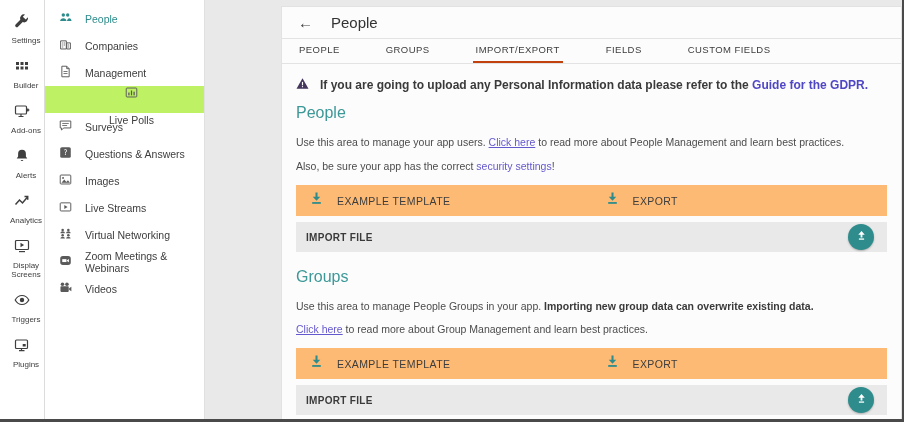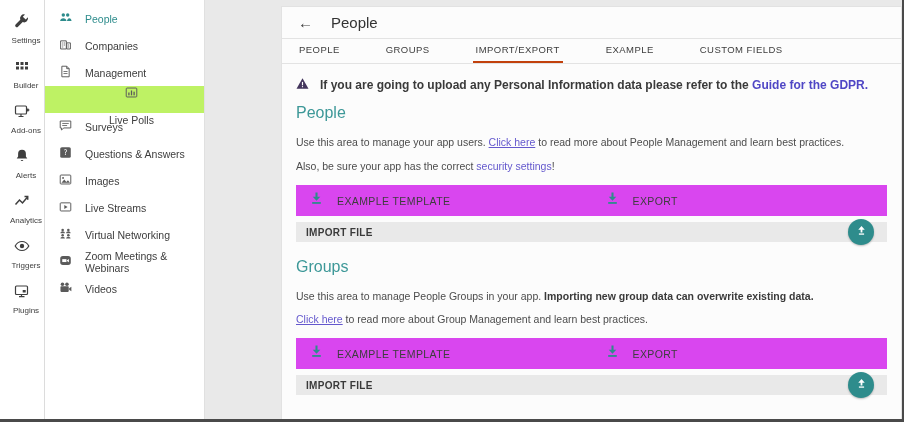--- a/index.html
+++ b/index.html
@@ -42,25 +42,25 @@
   .warn { display:flex; align-items:center; gap:11px; margin:2px 0 10px; }
   .warn svg { width:13px; height:13px; flex:none; }
   .warn-text { font-size:12px; font-weight:bold; color:#3a3a3a; }
   a.gdpr-link { color:#4f46c5; text-decoration:none; font-weight:bold; cursor:pointer; }
   h2.section-heading { font-size:16px; font-weight:400; color:#3d9898; margin:10px 0 14px; }
   p.body-text { font-size:10.5px; color:#4c4c4c; margin:0 0 9px; }
   a.purple-link { color:#6458cd; text-decoration:underline; cursor:pointer; }
   a.plain-link { color:#6458cd; text-decoration:none; cursor:pointer; }
   .bold { font-weight:bold; color:#3a3a3a; }
 
-  .dl-row { background:#d946ef; height:31px; display:flex; margin-top:13px; }
+  .dl-row { background:#fdba74; height:31px; display:flex; margin-top:13px; }
   .dl-half { flex:1; display:flex; align-items:center; gap:13px; padding-left:13px; cursor:pointer; }
   .dl-half svg { width:15px; height:15px; color:#2e8c8c; }
   .dl-label { font-size:10.5px; letter-spacing:.4px; color:#3d3d3d; }
-  .import-row { background:#e9e9e9; height:20px; display:flex; align-items:center;
+  .import-row { background:#e9e9e9; height:30px; display:flex; align-items:center;
                 justify-content:space-between; margin-top:6px; padding:0 13px 0 10px; cursor:pointer; }
   .import-label { font-size:10px; font-weight:bold; letter-spacing:.3px; color:#3a3a3a; }
   .upload-btn { width:26px; height:26px; border-radius:50%; background:#2e8c8c; border:none;
                 display:flex; align-items:center; justify-content:center; cursor:pointer;
                 box-shadow:0 1px 2px rgba(0,0,0,.25); }
   .upload-btn svg { width:13px; height:13px; color:#fff; }
 </style>
 </head>
 <body>
 
@@ -95,20 +95,28 @@
       <span class="rail-label">Alerts</span>
     </div>
     <div class="rail-item">
       <span><svg viewBox="0 0 16 16" fill="none" stroke="currentColor" stroke-width="1.5">
             <path d="M1.5 11.5l4-4.5 3 3 5-6"></path>
             <path d="M10.5 3.5h3.2v3.2"></path>
           </svg></span>
       <span class="rail-label">Analytics</span>
     </div>
     <div class="rail-item">
+      <span><svg viewBox="0 0 16 16" fill="none" stroke="currentColor" stroke-width="1.2">
+            <rect x="1.5" y="2.5" width="13" height="9" rx="1"></rect>
+            <path d="M6.5 4.8l3.6 2.2-3.6 2.2z" fill="currentColor" stroke="none"></path>
+            <path d="M5 13.6h6"></path>
+          </svg></span>
+      <span class="rail-label">Display Screens</span>
+    </div>
+    <div class="rail-item">
       <span><svg viewBox="0 0 16 16">
             <path d="M8 3.5C4.5 3.5 2 6.5 1.2 8 2 9.5 4.5 12.5 8 12.5s6-3 6.8-4.5C14 6.5 11.5 3.5 8 3.5z" fill="none" stroke="currentColor" stroke-width="1.2"></path>
             <circle cx="8" cy="8" r="2.2" fill="currentColor"></circle>
           </svg></span>
       <span class="rail-label">Triggers</span>
     </div>
     <div class="rail-item">
       <span><svg viewBox="0 0 16 16" fill="none" stroke="currentColor" stroke-width="1.2">
             <rect x="1.5" y="3" width="12" height="8.5" rx="1"></rect>
             <path d="M5 13.6h5.5M7.5 11.5v2.1"></path>
@@ -218,21 +226,21 @@
   <main class="panel">
     <div class="panel-header">
       <span class="back-btn">←</span>
       <span class="panel-title">People</span>
     </div>
 
     <div class="tabs">
       <span class="tab">PEOPLE</span>
       <span class="tab">GROUPS</span>
       <span class="tab active">IMPORT/EXPORT</span>
-      <span class="tab">EXAMPLE</span>
+      <span class="tab">FIELDS</span>
       <span class="tab">CUSTOM FIELDS</span>
     </div>
 
     <div class="content">
 
       <div class="warn">
         <span><svg viewBox="0 0 16 16">
               <path d="M8 1.6l7.4 12.8H.6z" fill="#43355c"></path>
               <rect x="7.3" y="6" width="1.4" height="4.2" fill="#fff"></rect>
               <rect x="7.3" y="11.2" width="1.4" height="1.4" fill="#fff"></rect>

